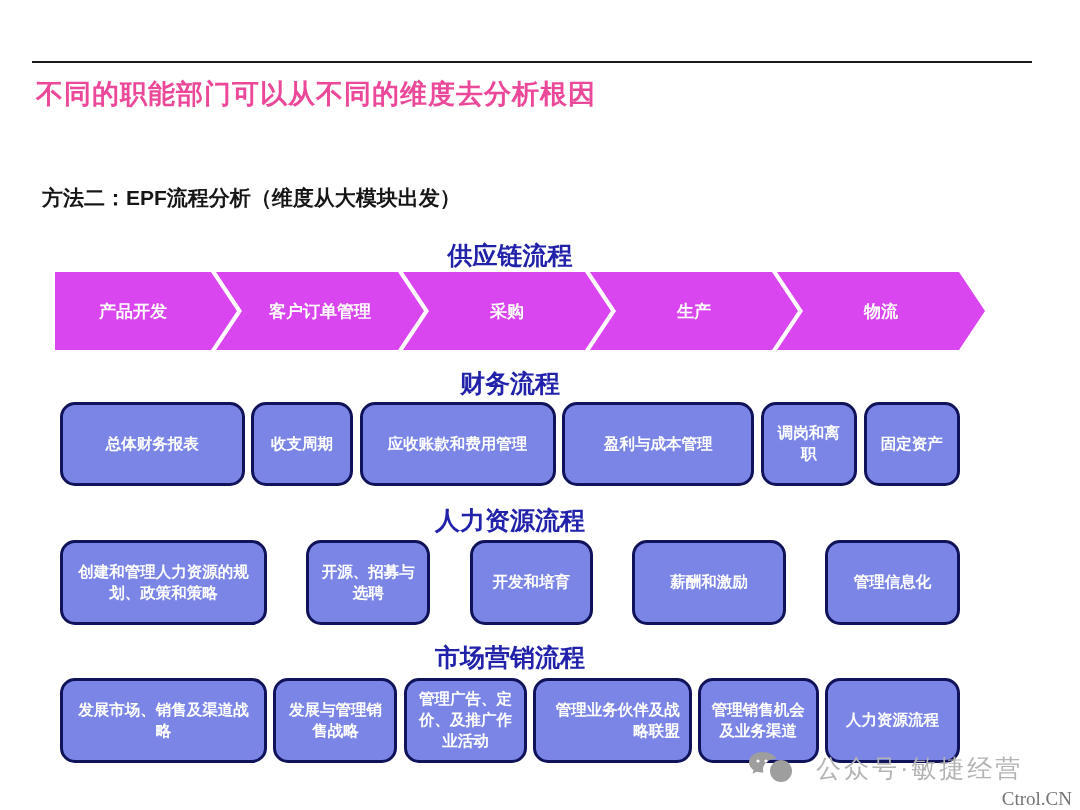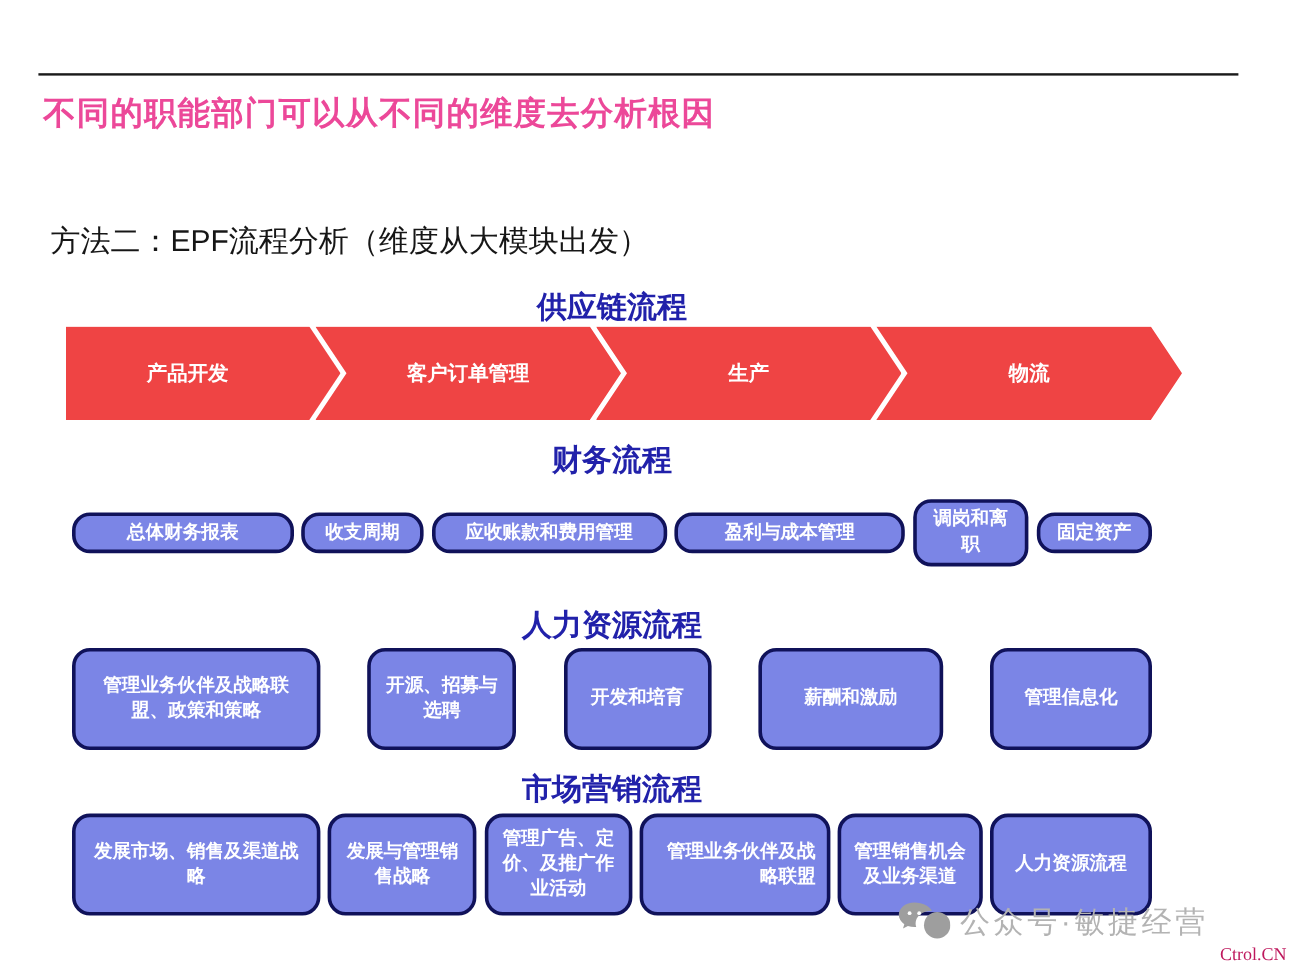--- a/index.html
+++ b/index.html
@@ -15,58 +15,58 @@
     position: absolute; left: 32px; top: 61px;
     width: 1000px; height: 2px; background: #1a1a1a;
   }
   .slide-title {
     position: absolute; left: 36px; top: 76px; width: 1000px;
     font-size: 27px; font-weight: bold; color: #ec4899;
     letter-spacing: 1px;
   }
   .slide-subtitle {
     position: absolute; left: 42px; top: 184px; width: 900px;
-    font-size: 25px; font-weight: normal; color: #161616;
+    font-size: 21px; font-weight: bold; color: #161616;
   }
 
   .section-header {
     position: absolute; left: 60px; width: 900px;
     text-align: center; font-size: 25px; font-weight: bold; color: #2121aa;
   }
   .hdr-supply    { top: 239px; }
   .hdr-finance   { top: 367px; }
   .hdr-hr        { top: 504px; }
   .hdr-marketing { top: 641px; }
 
   
   .arrow-row {
     position: absolute; left: 55px; top: 272px;
     width: 930px; height: 78px;
     display: flex; align-items: stretch;
   }
   .chevron {
     flex: 1 1 0;
-    background: #ef4444;
+    background: #d946ef;
     display: flex; align-items: center; justify-content: center;
     color: #ffffff; font-size: 17px; font-weight: bold;
     padding-right: 26px;
     clip-path: polygon(0 0, calc(100% - 26px) 0, 100% 50%, calc(100% - 26px) 100%, 0 100%);
   }
   .chevron + .chevron {
     margin-left: -21px;
     padding-left: 26px;
     clip-path: polygon(0 0, calc(100% - 26px) 0, 100% 50%, calc(100% - 26px) 100%, 0 100%, 26px 50%);
   }
 
   
   .box-row {
     position: absolute; left: 60px; width: 900px;
     display: flex; justify-content: space-between; align-items: stretch;
   }
-  .row-finance   { top: 402px; height: 84px; align-items: center; }
+  .row-finance   { top: 402px; height: 84px; }
   .row-hr        { top: 540px; height: 85px; }
   .row-marketing { top: 678px; height: 85px; }
 
   .pbox {
     background: #7b85e6;
     border: 3px solid #10125a;
     border-radius: 15px;
     display: flex; align-items: center; justify-content: center;
     text-align: center;
     color: #ffffff; font-weight: bold; font-size: 15.5px; line-height: 1.35;
@@ -78,63 +78,64 @@
   
   .h1 { width: 23.0%; } .h2 { width: 13.8%; } .h3 { width: 13.7%; }
   .h4 { width: 17.1%; } .h5 { width: 13.7%; } .h6 { width: 15.0%; }
   
   .m1 { width: 23.0%; } .m2 { width: 13.8%; } .m3 { width: 13.7%; }
   .m4 { width: 17.6%; text-align: right; } .m5 { width: 13.4%; } .m6 { width: 15.0%; }
 
   
   .watermark {
     position: absolute; left: 748px; top: 750px;
-    display: flex; align-items: center; gap: 8px;
+    display: flex; align-items: center; gap: 24px;
     color: #b3b3b3; font-size: 25px; letter-spacing: 3px;
   }
   .wm-icon { width: 44px; height: 36px; position: relative; }
   .brand {
     position: absolute; right: 8px; top: 788px;
-    color: #be185d; font-size: 15px;
+    color: #737373; font-size: 19px;
     font-family: "Liberation Serif", "DejaVu Serif", serif;
     margin-left: 37px;
   }
 </style>
 </head>
 <body>
 
 <div class="slide">
 
   <div class="top-rule"></div>
 
   <div class="slide-title">不同的职能部门可以从不同的维度去分析根因</div>
 
   <div class="slide-subtitle">方法二：EPF流程分析（维度从大模块出发）</div>
 
   <div class="section-header hdr-supply">供应链流程</div>
   <div class="arrow-row">
     <div class="chevron">产品开发</div>
     <div class="chevron">客户订单管理</div>
+    <div class="chevron">采购</div>
     <div class="chevron">生产</div>
     <div class="chevron">物流</div>
   </div>
 
   <div class="section-header hdr-finance">财务流程</div>
   <div class="box-row row-finance">
     <div class="pbox f1">总体财务报表</div>
     <div class="pbox f2">收支周期</div>
     <div class="pbox f3">应收账款和费用管理</div>
     <div class="pbox f4">盈利与成本管理</div>
     <div class="pbox f5">调岗和离职</div>
     <div class="pbox f6">固定资产</div>
   </div>
 
   <div class="section-header hdr-hr">人力资源流程</div>
   <div class="box-row row-hr">
-    <div class="pbox h1">管理业务伙伴及战略联盟、政策和策略</div>
+    <div class="pbox h1">创建和管理人力资源的规划、政策和策略</div>
     <div class="pbox h2">开源、招募与选聘</div>
     <div class="pbox h3">开发和培育</div>
     <div class="pbox h4">薪酬和激励</div>
     <div class="pbox h6">管理信息化</div>
   </div>
 
   <div class="section-header hdr-marketing">市场营销流程</div>
   <div class="box-row row-marketing">
     <div class="pbox m1">发展市场、销售及渠道战略</div>
     <div class="pbox m2">发展与管理销售战略</div>

